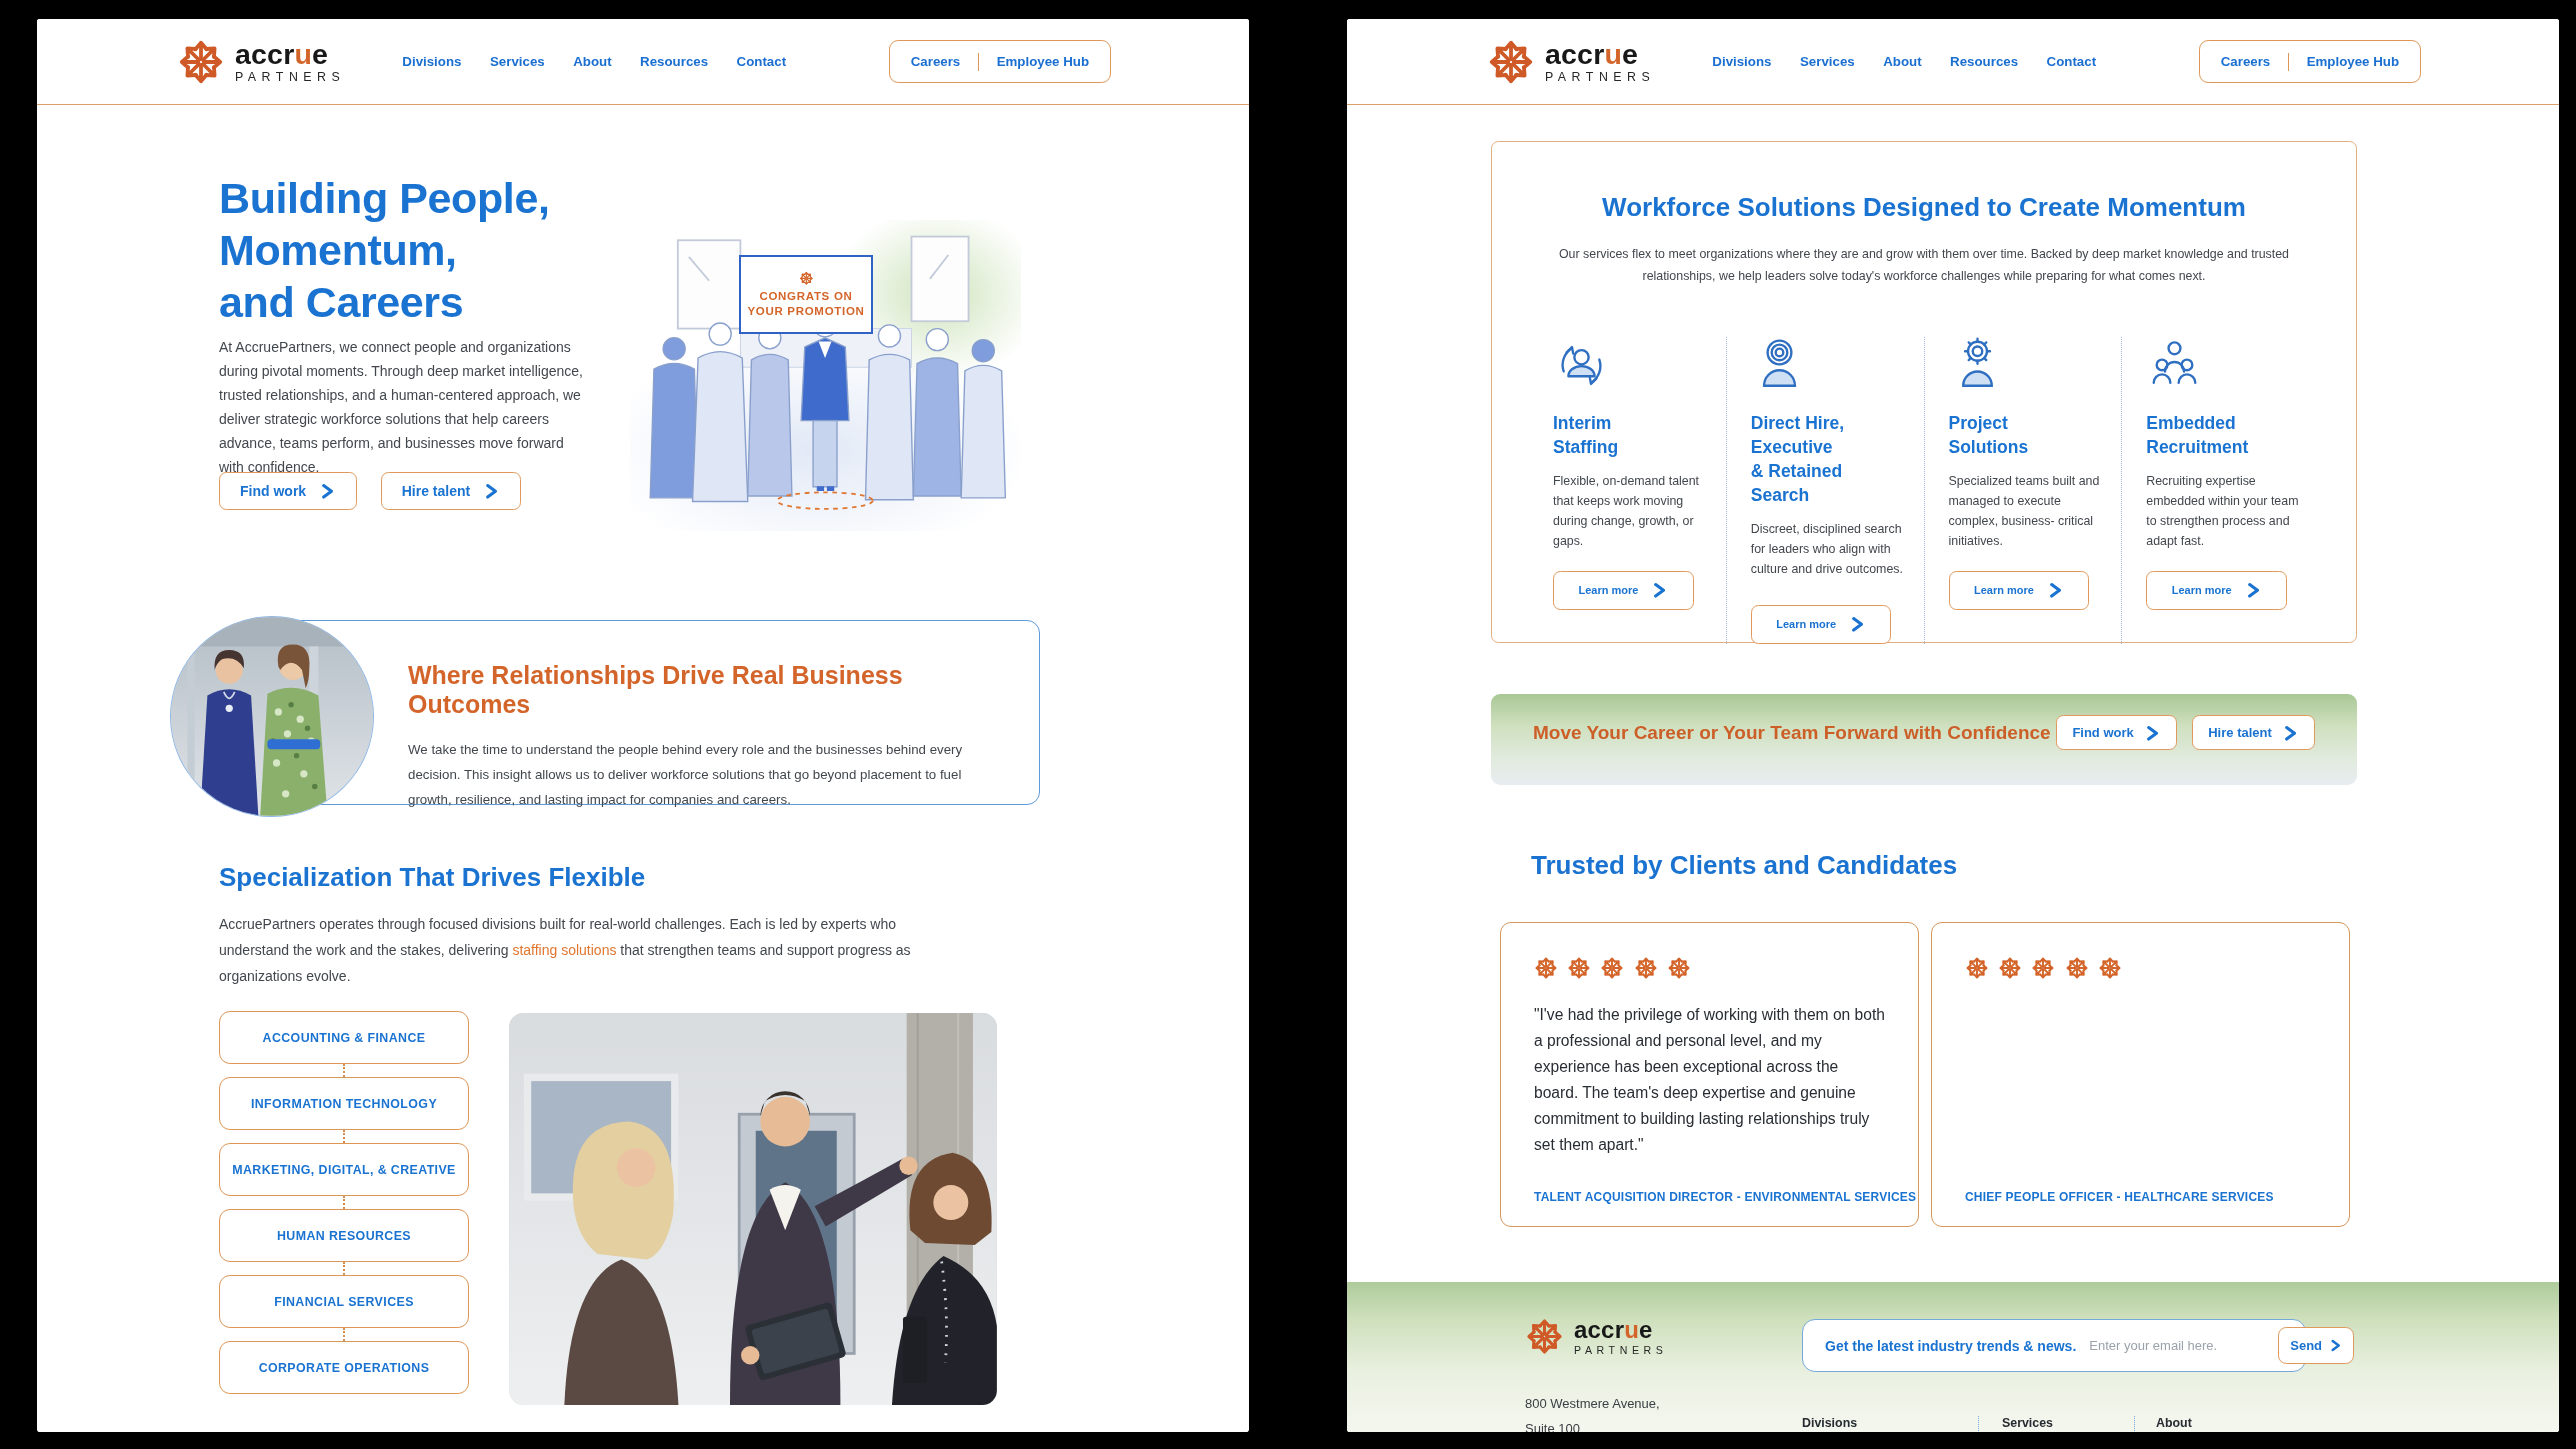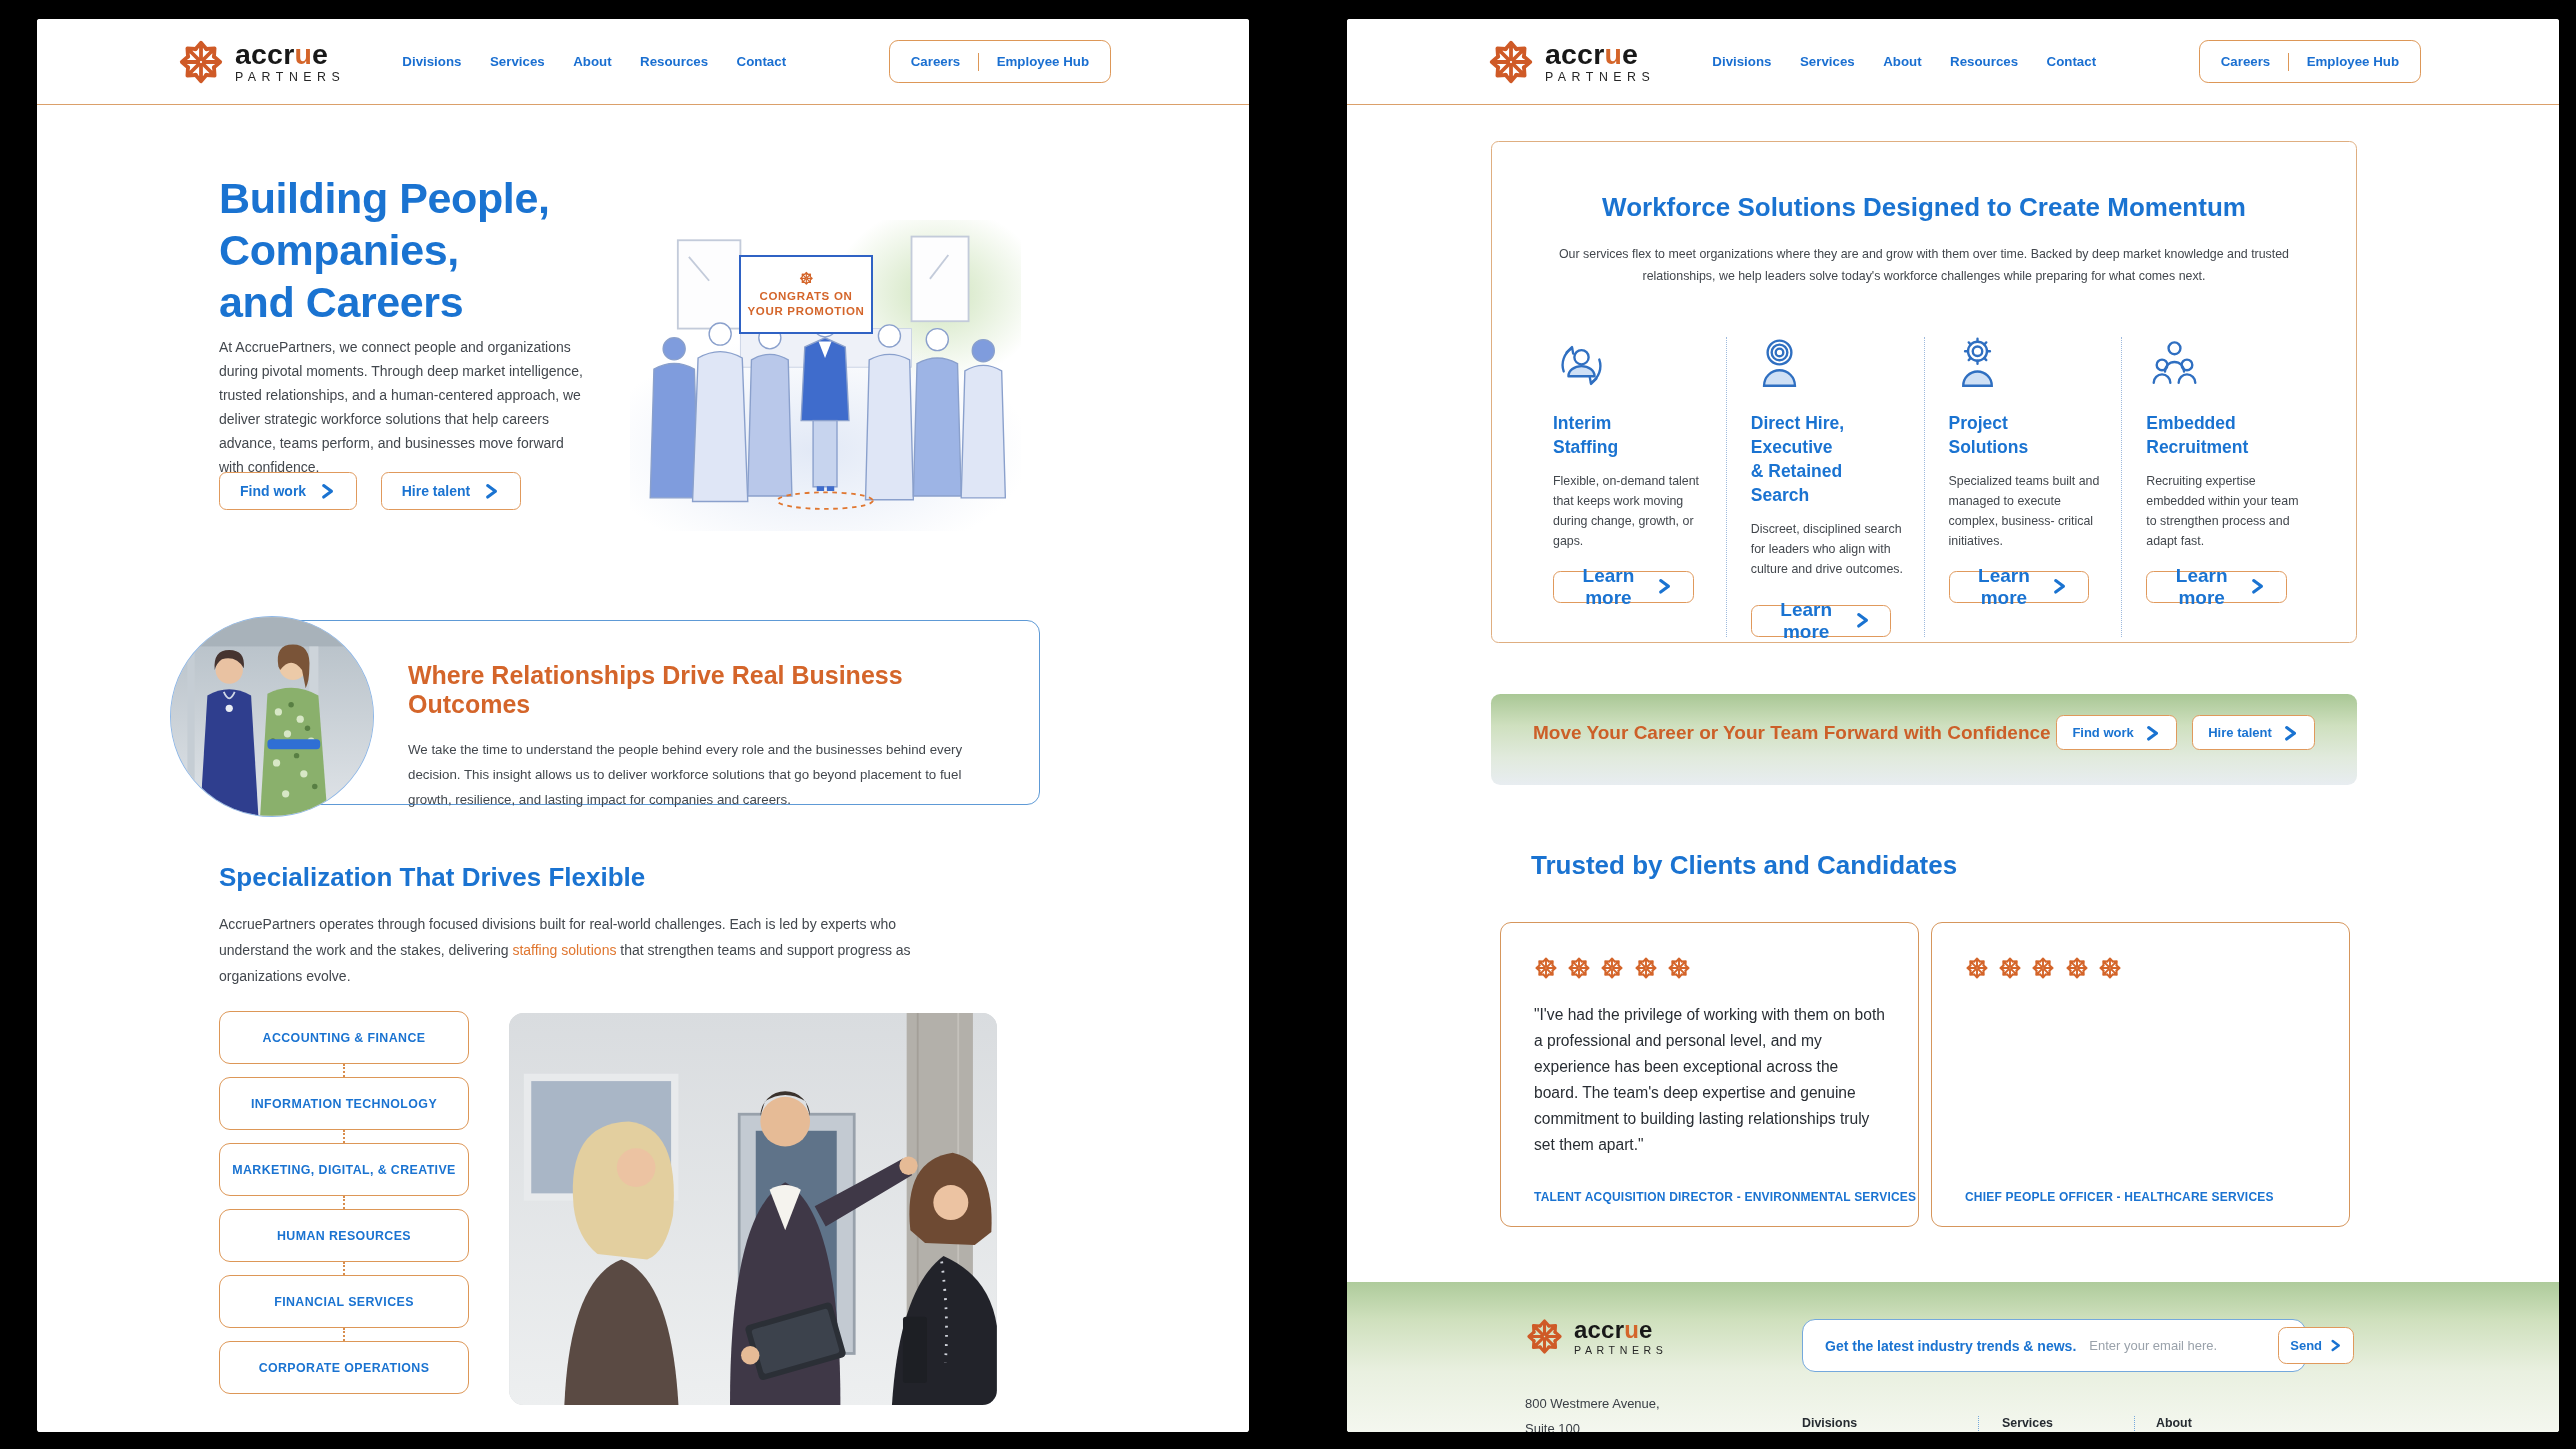--- a/index.html
+++ b/index.html
@@ -97,21 +97,21 @@
     border:1.4px solid #dfae80; border-radius:7.4px; background:#fff;
   }
   .sol-title { padding-top:50px; text-align:center; font-size:26px; }
   .sol-sub { margin:19.3px auto 0; width:736px; text-align:center; font-size:12.4px; line-height:22px; color:#42474d; }
   .sol-cols { display:flex; margin-top:50px; padding:0 37px; }
   .sol-col { flex:1; padding:0 20px 0 24px; }
   .sol-col + .sol-col { border-left:1.8px dotted #9db9dd; }
   .sol-icon { width:57px; height:57px; color:#2f6fc1; }
   .sol-col-title { margin-top:14.7px; font-size:17.5px; line-height:24px; font-weight:700; color:#1a73d1; min-height:48px; }
   .sol-col-desc { margin-top:12px; font-size:12.4px; line-height:20px; color:#42474d; min-height:66px; }
-  .sol-learn { margin-top:19.3px; width:92%; height:32px; font-size:19px; }
+  .sol-learn { margin-top:19.3px; width:92%; height:39px; font-size:11px; }
 
   
   .cta-band {
     position:absolute; left:144px; top:675px; width:866px; height:91px; border-radius:9.2px;
     background:linear-gradient(180deg,#a9c795 0%, #cfe0bf 35%, #e1eadd 70%, #e8edf1 100%);
     display:flex; align-items:center; padding:0 42px 14px 42px;
   }
   .cta-title { flex:1; font-size:19px; font-weight:700; color:#cc5f28; }
   .cta-band .btn-outline { height:35px; font-size:13px; padding:0 15.6px; gap:10px; }
   .cta-btns { display:flex; gap:14.7px; }
@@ -236,21 +236,21 @@
     </nav>
     <div class="header-pill">
       <a href="#">Careers</a>
       <span class="pill-divider"></span>
       <a href="#">Employee Hub</a>
     </div>
   </header>
 
   <h1 class="hero-title">
     <div>Building People,</div>
-    <div>Companies,</div>
+    <div>Momentum,</div>
     <div>and Careers</div>
   </h1>
   <p class="hero-copy">At AccruePartners, we connect people and organizations during pivotal moments. Through deep market intelligence, trusted relationships, and a human-centered approach, we deliver strategic workforce solutions that help careers advance, teams perform, and businesses move forward with confidence.</p>
   <div class="hero-ctas">
     <button class="btn-outline">
       <span>Find work</span>
       <svg class="chev" viewBox="0 0 18 18" width="16.6" height="16.6">
           <use href="#sym-chevron"></use>
         </svg>
     </button>

